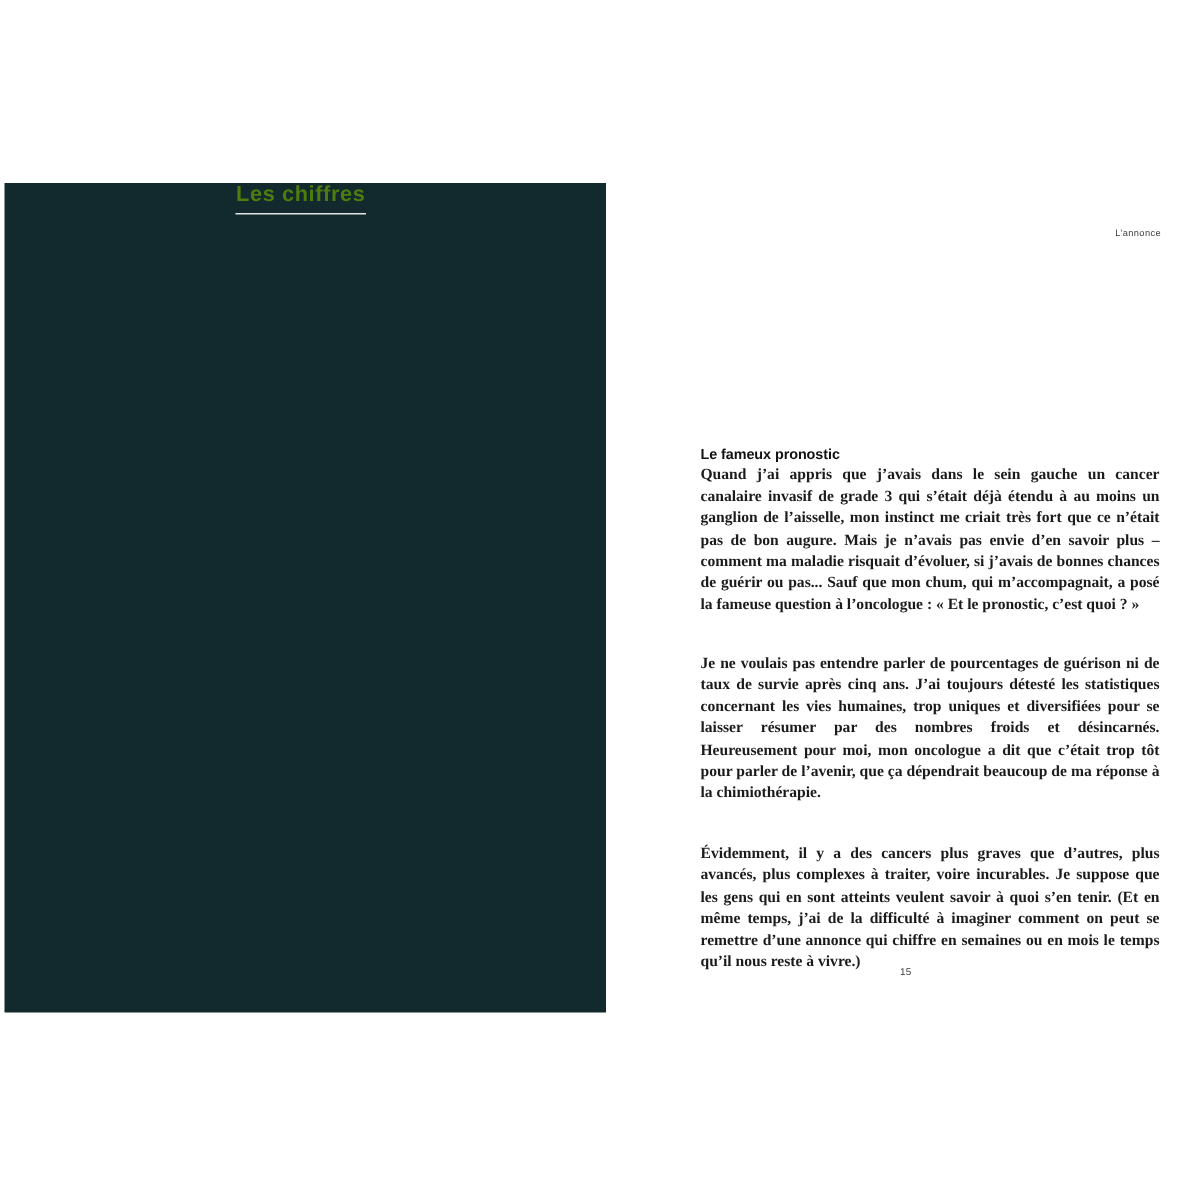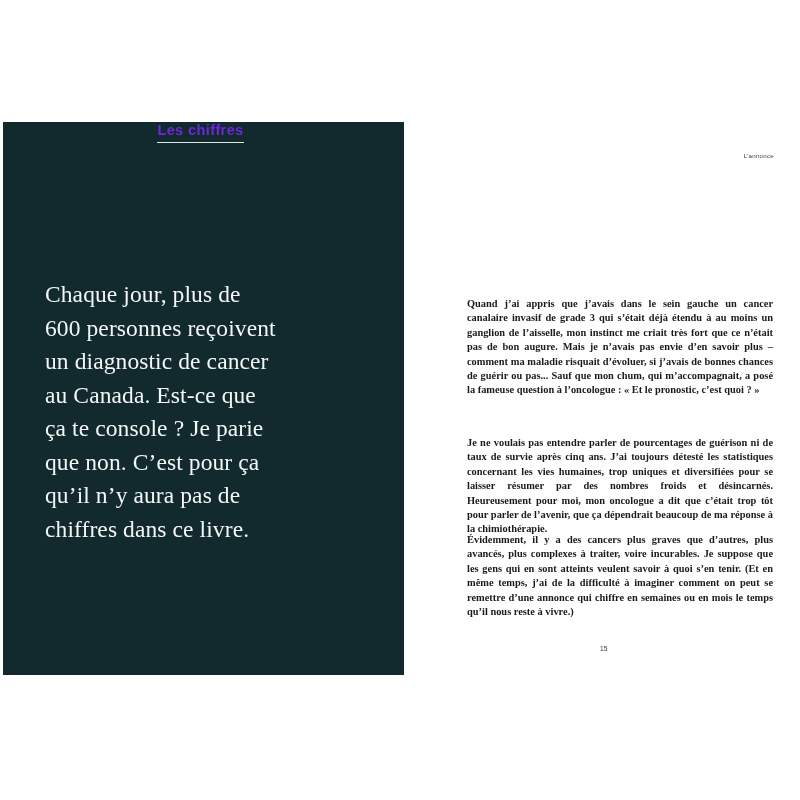--- a/index.html
+++ b/index.html
@@ -38,21 +38,21 @@
   #chapter-title {
     position: absolute;
     left: 0;
     top: 122px;
     width: 401px;
     text-align: center;
     font-family: "Liberation Sans", sans-serif;
     font-weight: bold;
     font-size: 14.5px;
     letter-spacing: 0.4px;
-    color: #6d28d9;
+    color: #4d7c0f;
   }
   #chapter-title .tx {
     display: inline-block;
     padding-bottom: 4px;
     border-bottom: 1.4px solid #dfe6e4;
   }
 
   #lead-statement {
     position: absolute;
     left: 45px;
@@ -127,20 +127,21 @@
     letter-spacing: -0.05px;
     color: #111111;
   }
   .sec-serif .p {
     display: block;
     text-align: justify;
     font-weight: bold;
   }
   .sec-serif .p.last-flow {
     text-align: justify;
+    margin-top: 30px;
   }
 
   #para-pronostic { top: 297px; }
   #para-statistiques { top: 436px; }
   #para-evidemment { top: 533px; }
 
   #page-number {
     position: absolute;
     left: 600px;
     top: 645px;
@@ -156,37 +157,30 @@
 <body>
 
 <div id="spread">
 
   <div id="left-page"></div>
 
   <div id="chapter-title">
     <span class="tx">Les chiffres</span>
   </div>
 
-  <div id="lead-statement">Chaque jour, plus de
-600 personnes reçoivent
-un diagnostic de cancer
-au Canada. Est-ce que
-ça te console ? Je parie
-que non. C’est pour ça
-qu’il n’y aura pas de
-chiffres dans ce livre.</div>
 
   <div id="right-page"></div>
 
   <div id="running-head">L’annonce</div>
 
   <div class="sec-sans" id="sec-pourquoi" style="top:196px;">
   </div>
 
   <div class="sec-serif" id="para-pronostic">
+    <span class="h">Le fameux pronostic</span>
     <span class="p">Quand j’ai appris que j’avais dans le sein gauche un cancer canalaire invasif de grade 3 qui s’était déjà étendu à au moins un ganglion de l’aisselle, mon instinct me criait très fort que ce n’était pas de bon augure. Mais je n’avais pas envie d’en savoir plus – comment ma maladie risquait d’évoluer, si j’avais de bonnes chances de guérir ou pas... Sauf que mon chum, qui m’accompagnait, a posé la fameuse question à l’oncologue : « Et le pronostic, c’est quoi ? »</span>
   </div>
 
   <div class="sec-serif" id="para-statistiques">
     <span class="p">Je ne voulais pas entendre parler de pourcentages de guérison ni de taux de survie après cinq ans. J’ai toujours détesté les statistiques concernant les vies humaines, trop uniques et diversifiées pour se laisser résumer par des nombres froids et désincarnés. Heureusement pour moi, mon oncologue a dit que c’était trop tôt pour parler de l’avenir, que ça dépendrait beaucoup de ma réponse à la chimiothérapie.</span>
   </div>
 
   <div class="sec-serif" id="para-evidemment">
     <span class="p last-flow">Évidemment, il y a des cancers plus graves que d’autres, plus avancés, plus complexes à traiter, voire incurables. Je suppose que les gens qui en sont atteints veulent savoir à quoi s’en tenir. (Et en même temps, j’ai de la difficulté à imaginer comment on peut se remettre d’une annonce qui chiffre en semaines ou en mois le temps qu’il nous reste à vivre.)</span>
   </div>

